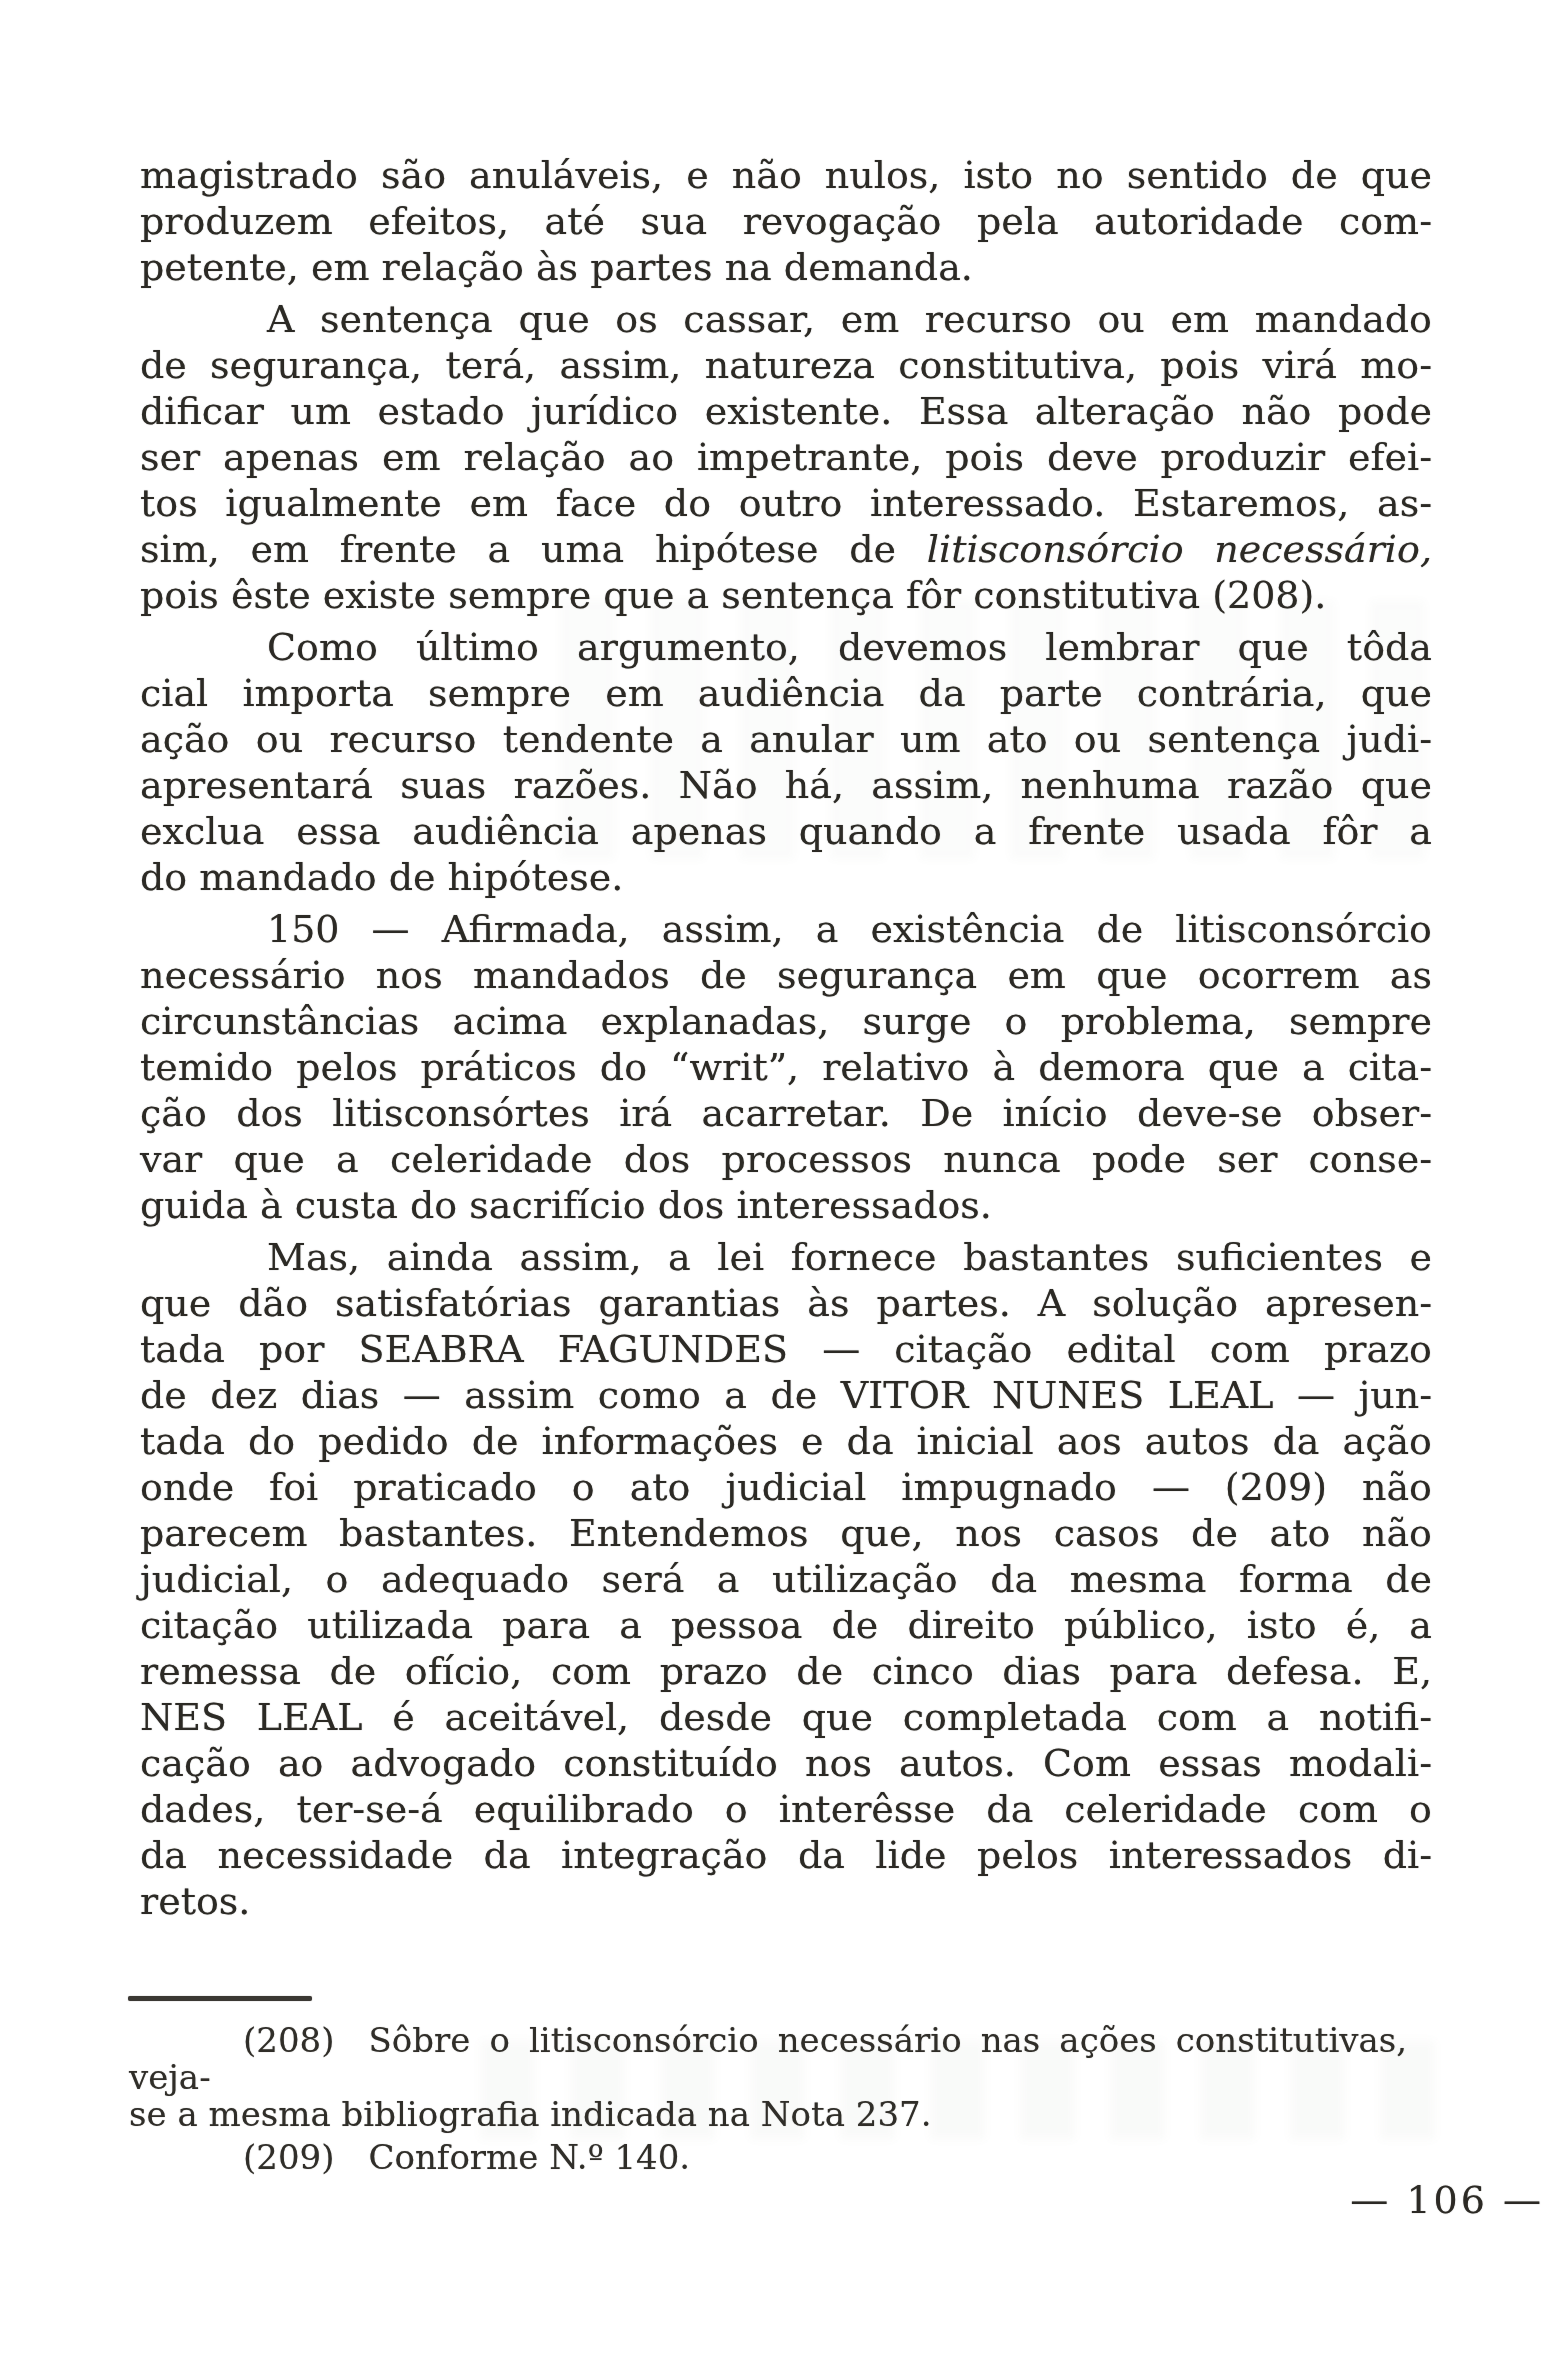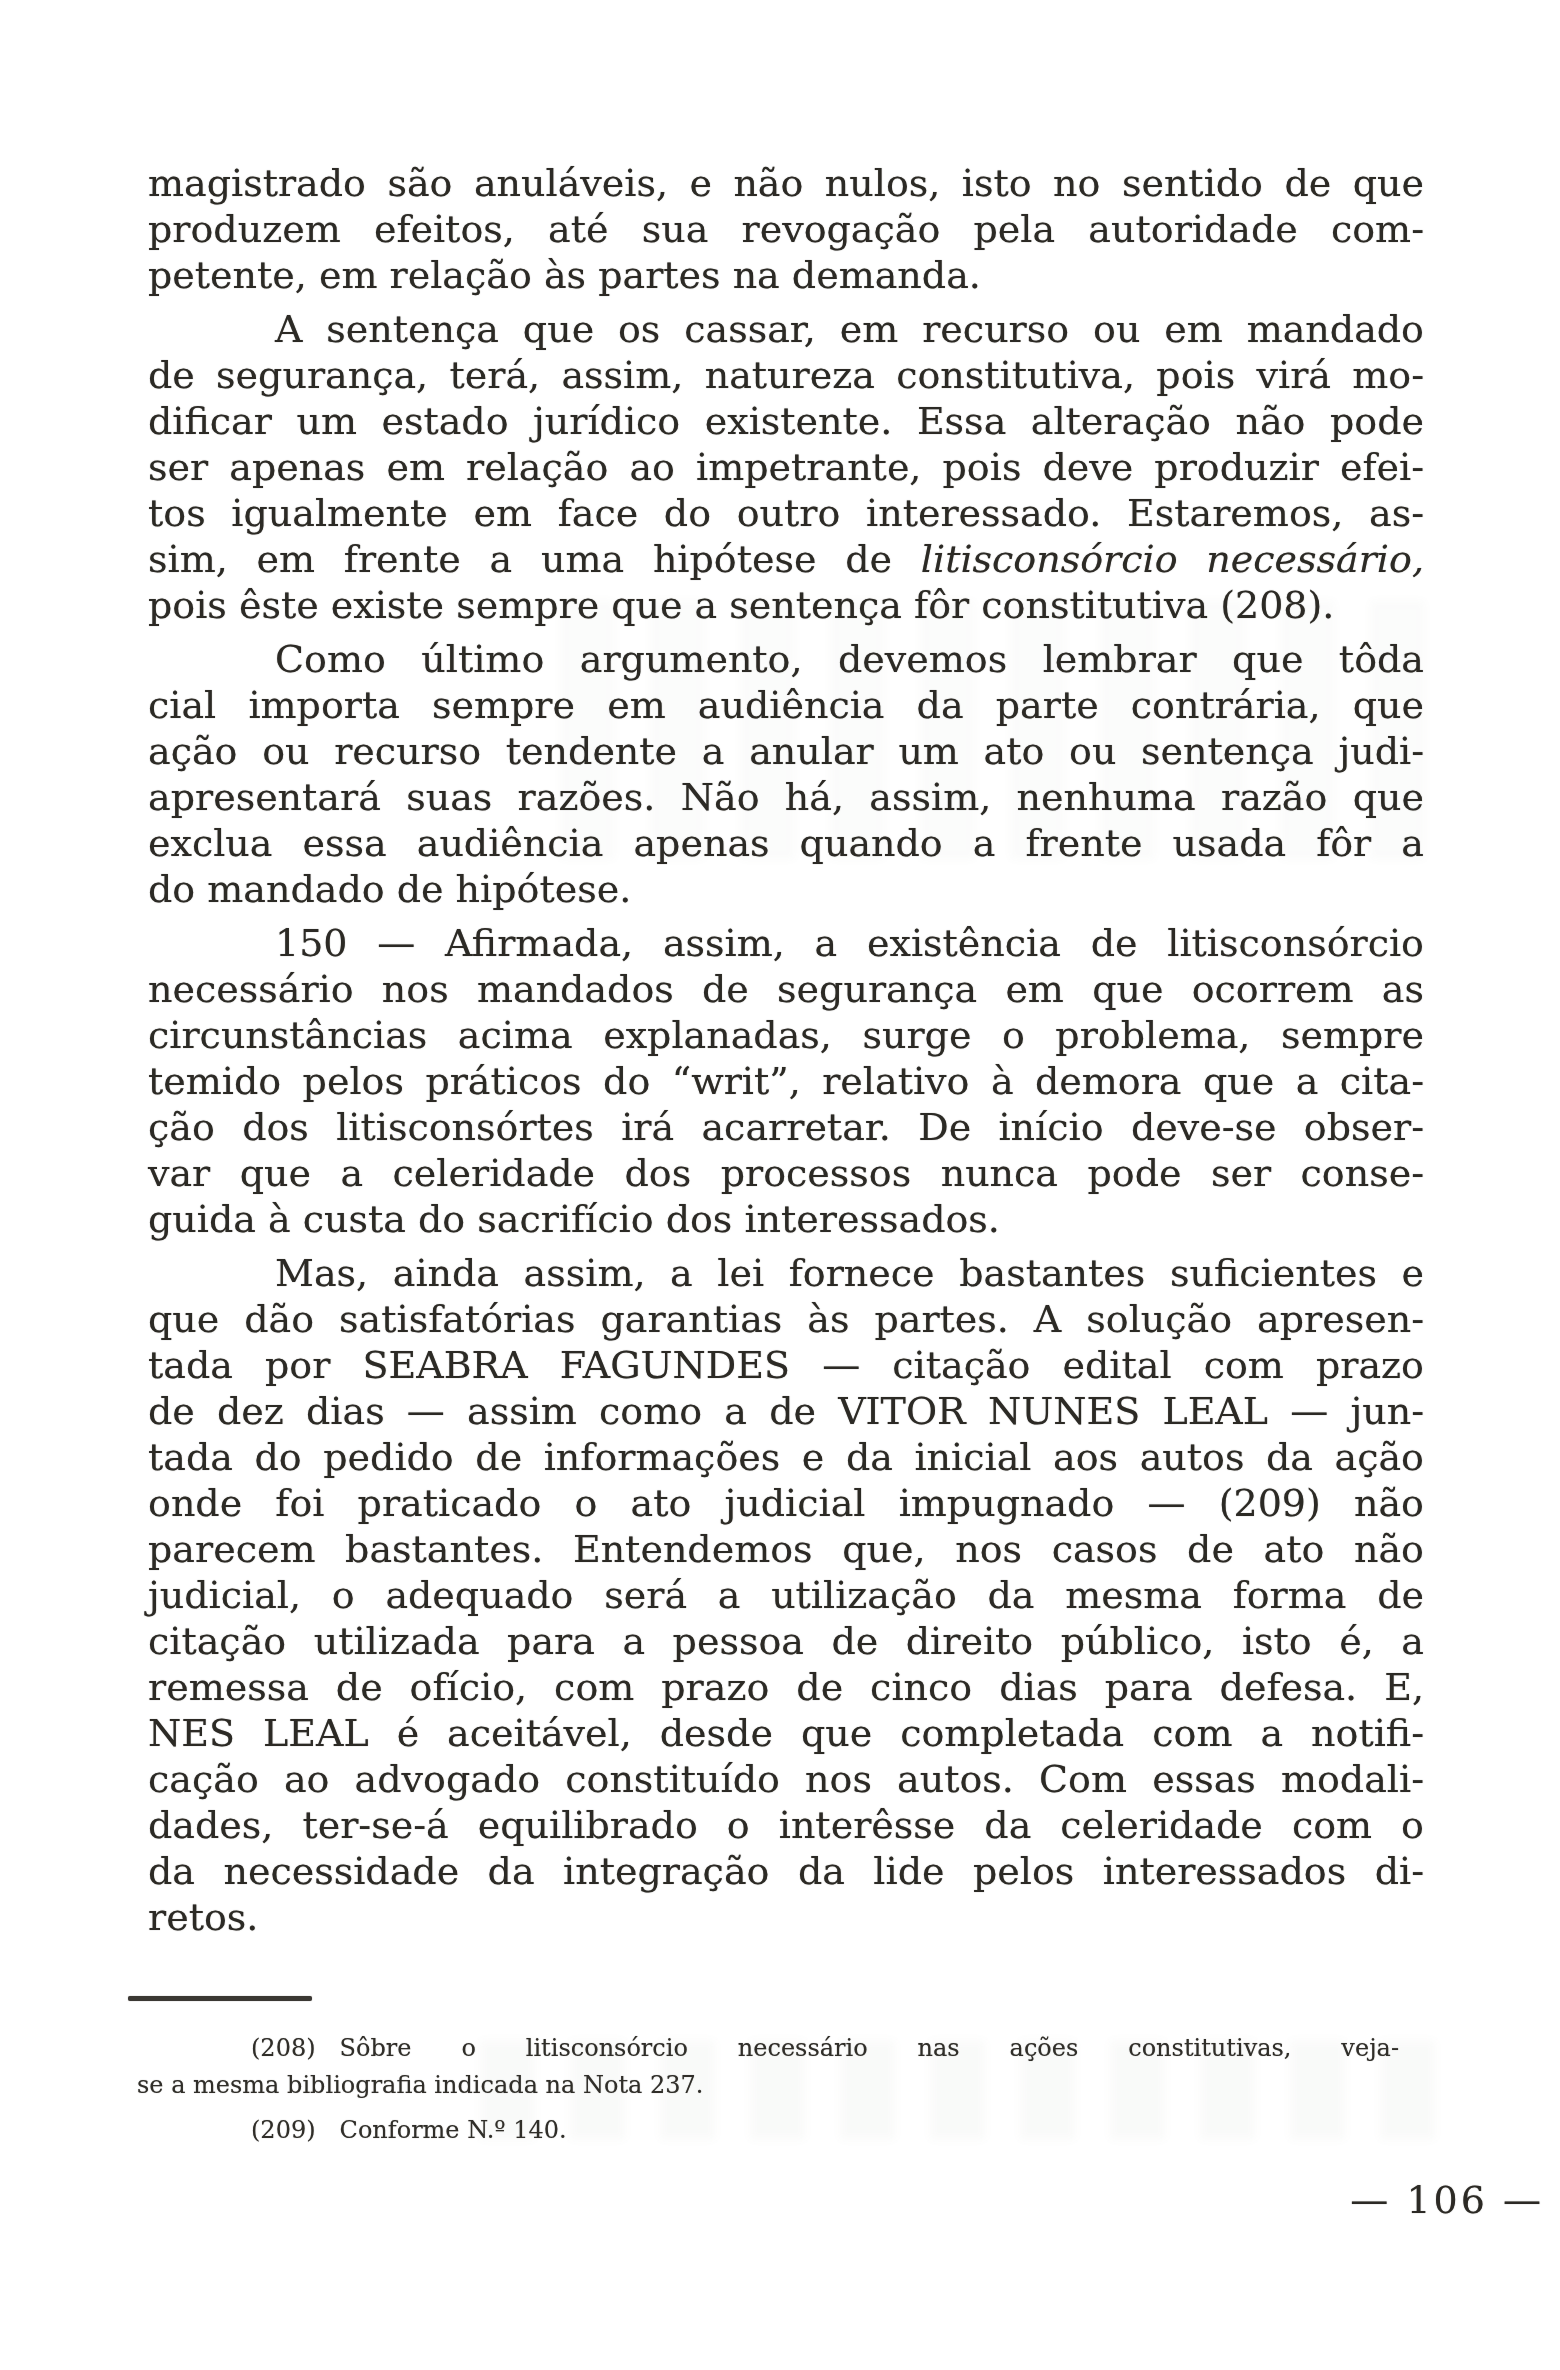--- a/index.html
+++ b/index.html
@@ -29,21 +29,21 @@
   .ghost.g1 { left: 560px; top: 600px;  width: 900px; height: 260px; opacity: 0.30; }
   .ghost.g2 { left: 480px; top: 2040px; width: 960px; height: 100px; opacity: 0.40; }
 
   .body-text {
     position: absolute;
     left: 140px; top: 152px; width: 1292px;
     font-size: 38px; line-height: 46px;
     color: #2c2a25;
     text-shadow: 0 0 1px rgba(44,42,37,0.55);
   }
-  .para { margin: 8px; }
+  .para { margin: 0; }
   .para + .para { margin-top: 6px; }
   .line {
     text-align: justify;
     text-align-last: justify;
     white-space: normal;
   }
   .line.last { text-align-last: left; }
   .line.indent { text-indent: 127px; }
   .it { font-style: italic; }
 
@@ -51,21 +51,21 @@
     position: absolute;
     left: 128px; top: 1996px;
     width: 184px; height: 5px;
     background: #3b3833;
     border-radius: 2px;
     box-shadow: 0 0 1px rgba(44,42,37,0.6);
   }
   .footnotes {
     position: absolute;
     left: 129px; top: 2022px; width: 1278px;
-    font-size: 24px; line-height: 37px;
+    font-size: 34px; line-height: 37px;
     color: #302e29;
     text-shadow: 0 0 1px rgba(44,42,37,0.45);
   }
   .footnotes .line.indent { text-indent: 114px; }
 
   .page-number {
     position: absolute;
     left: 0; top: 2178px; width: 1544px;
     text-align: right;
     font-size: 38px;

